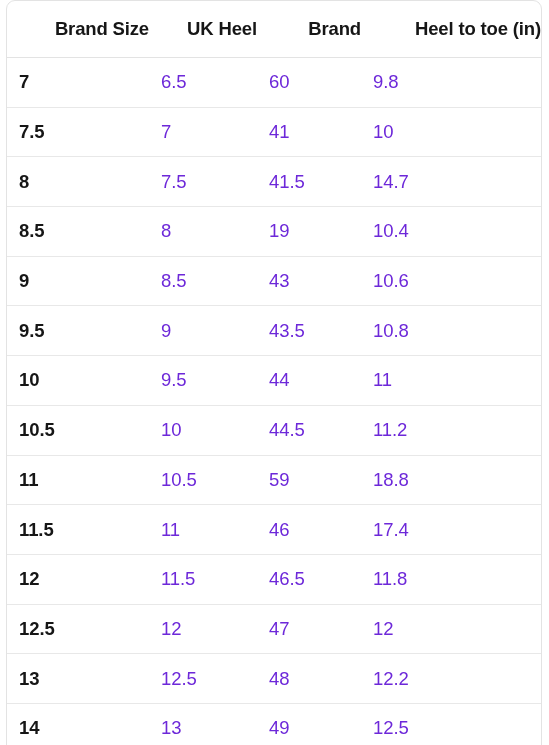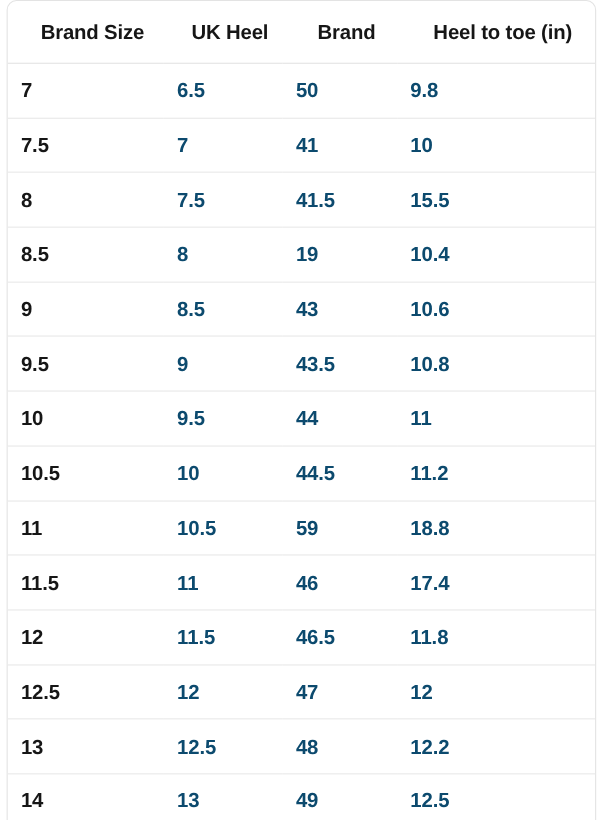--- a/index.html
+++ b/index.html
@@ -35,38 +35,38 @@
   }
 
   table.size-table col.c1 { width: 142px; }
   table.size-table col.c2 { width: 108px; }
   table.size-table col.c3 { width: 104px; }
   table.size-table col.c4 { width: 180px; }
 
   table.size-table thead th {
     height: 56px;
     padding: 0 0 0 12px;
-    text-align: center;
+    text-align: right;
     vertical-align: middle;
     font-size: 18.5px;
     font-weight: bold;
     color: #161616;
     letter-spacing: -0.15px;
     border-bottom: 1px solid #e3e3e3;
     white-space: nowrap;
   }
 
   table.size-table tbody td {
     height: 48.7px;
     padding: 0 0 0 12px;
     text-align: left;
     vertical-align: middle;
     font-size: 18.5px;
-    font-weight: bold;
-    color: #0c4a6e;
+    font-weight: normal;
+    color: #6d28d9;
     letter-spacing: -0.1px;
     border-bottom: 1px solid #e8e8e8;
     white-space: nowrap;
   }
 
   table.size-table tbody td.brand-cell {
     font-weight: bold;
     color: #161616;
   }
 </style>
@@ -86,34 +86,34 @@
         <th>Brand Size</th>
         <th>UK Heel</th>
         <th>Brand</th>
         <th>Heel to toe (in)</th>
       </tr>
     </thead>
     <tbody id="table-body">
         <tr>
           <td class="brand-cell">7</td>
           <td>6.5</td>
-          <td>50</td>
+          <td>60</td>
           <td>9.8</td>
         </tr>
         <tr>
           <td class="brand-cell">7.5</td>
           <td>7</td>
           <td>41</td>
           <td>10</td>
         </tr>
         <tr>
           <td class="brand-cell">8</td>
           <td>7.5</td>
           <td>41.5</td>
-          <td>15.5</td>
+          <td>14.7</td>
         </tr>
         <tr>
           <td class="brand-cell">8.5</td>
           <td>8</td>
           <td>19</td>
           <td>10.4</td>
         </tr>
         <tr>
           <td class="brand-cell">9</td>
           <td>8.5</td>

